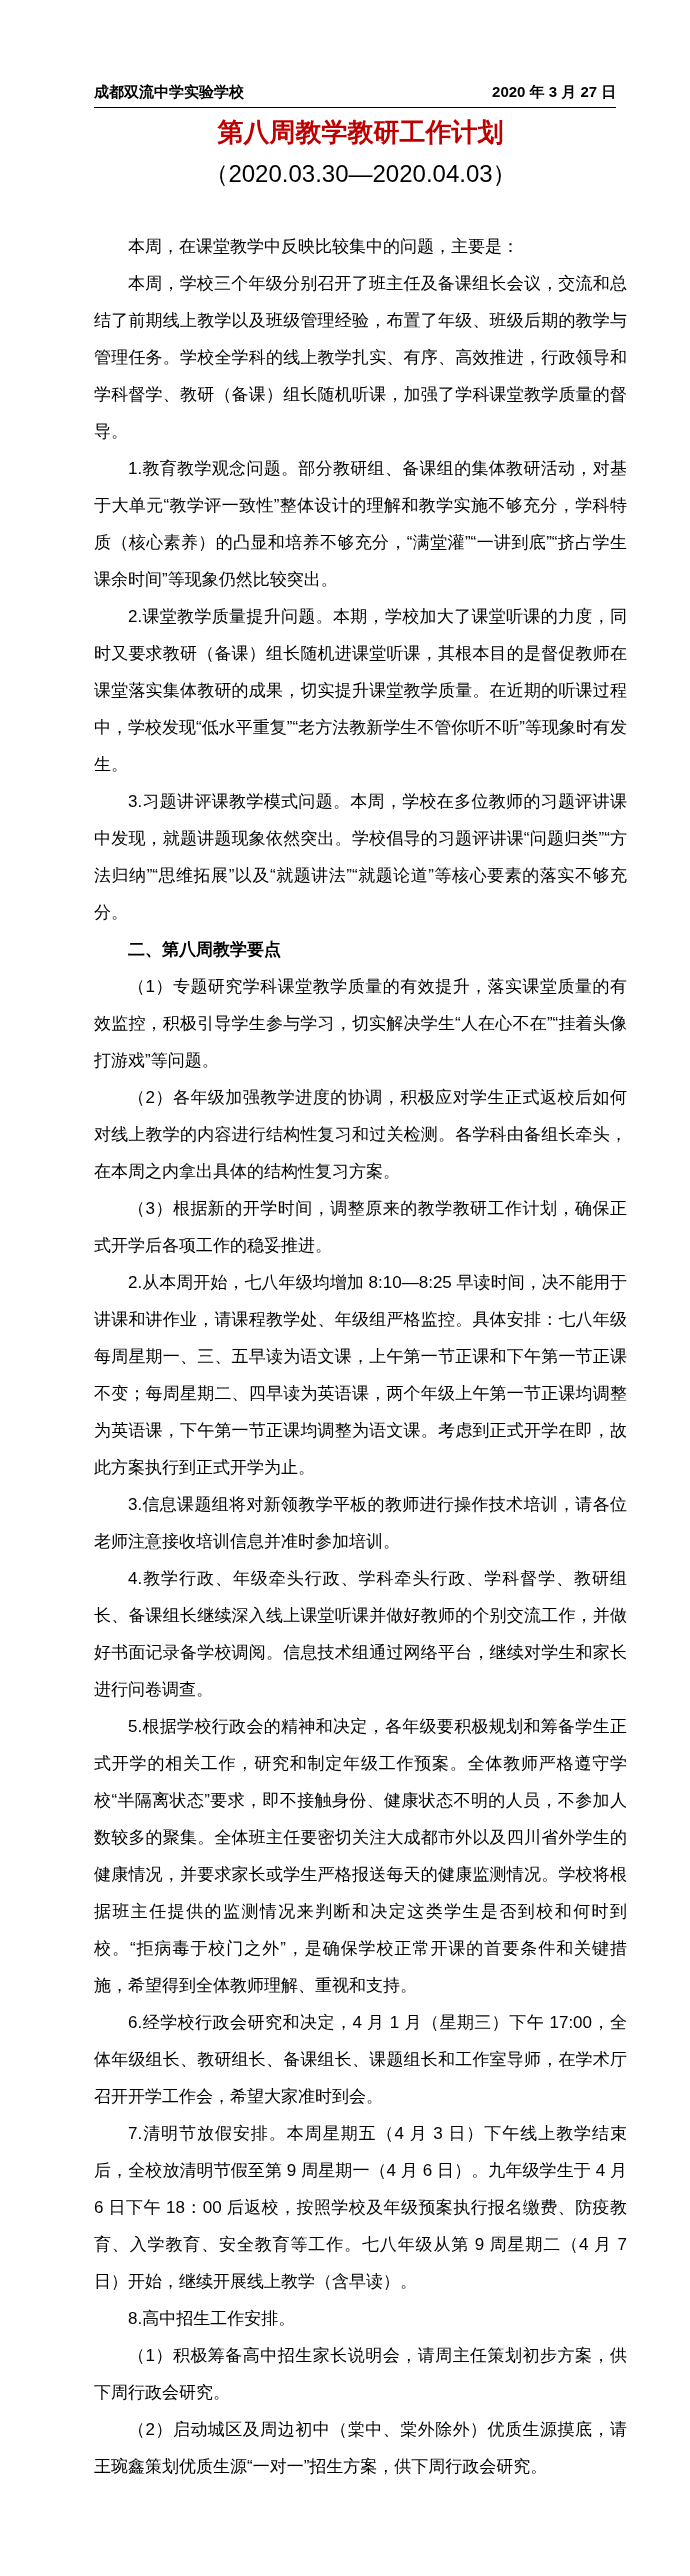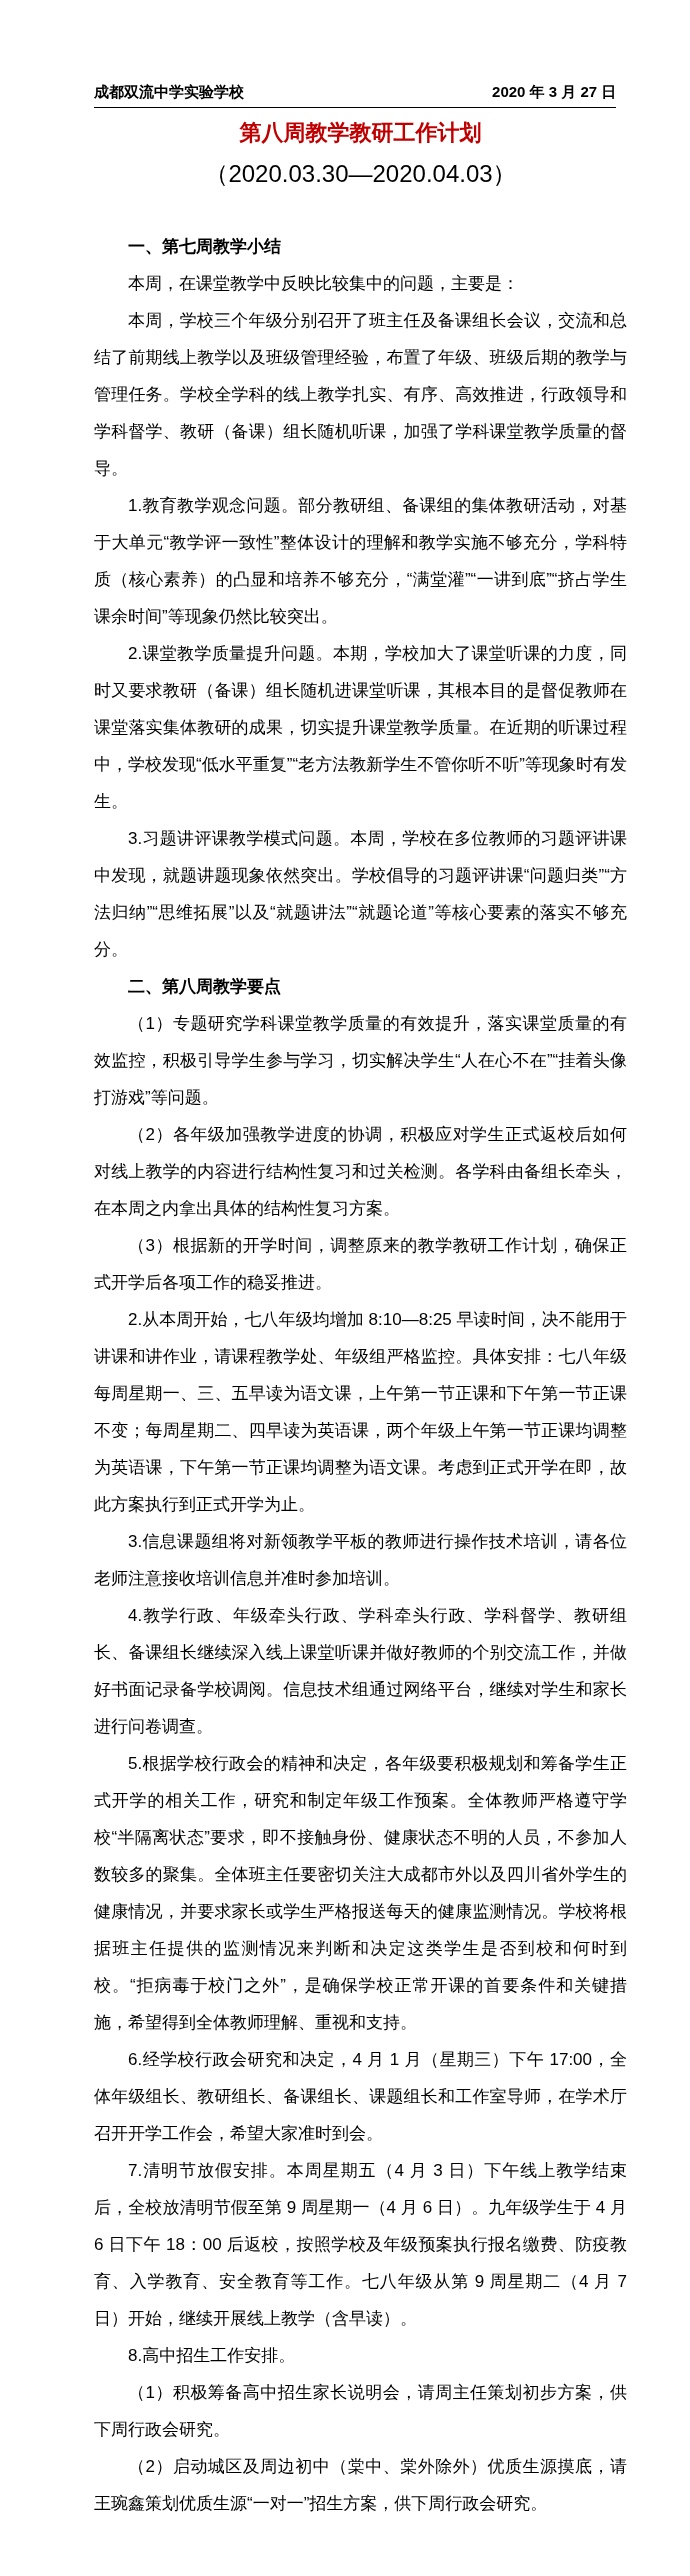--- a/index.html
+++ b/index.html
@@ -25,21 +25,21 @@
     font-weight: bold;
     line-height: 21.5px;
     padding-bottom: 4.6px;
     border-bottom: 1.5px solid #000000;
     margin-right: 10.7px;
   }
   .doc-title {
     margin: 6.1px 0 0 0;
     text-align: center;
     color: #c00000;
-    font-size: 22px;
+    font-size: 26px;
     font-weight: bold;
     line-height: 37px;
   }
   .doc-subtitle {
     margin-top: 10.7px;
     text-align: center;
     font-size: 24px;
     line-height: 23px;
   }
   .doc-body {
@@ -68,21 +68,20 @@
     <span>成都双流中学实验学校</span>
     <span>2020 年 3 月 27 日</span>
   </div>
 
   <h1 class="doc-title">第八周教学教研工作计划</h1>
 
   <div class="doc-subtitle">（2020.03.30—2020.04.03）</div>
 
   <div class="doc-body">
 
-    <h2>一、第七周教学小结</h2>
     <p>本周，在课堂教学中反映比较集中的问题，主要是：</p>
     <p>本周，学校三个年级分别召开了班主任及备课组长会议，交流和总结了前期线上教学以及班级管理经验，布置了年级、班级后期的教学与管理任务。学校全学科的线上教学扎实、有序、高效推进，行政领导和学科督学、教研（备课）组长随机听课，加强了学科课堂教学质量的督导。</p>
     <p>1.教育教学观念问题。部分教研组、备课组的集体教研活动，对基于大单元“教学评一致性”整体设计的理解和教学实施不够充分，学科特质（核心素养）的凸显和培养不够充分，“满堂灌”“一讲到底”“挤占学生课余时间”等现象仍然比较突出。</p>
     <p>2.课堂教学质量提升问题。本期，学校加大了课堂听课的力度，同时又要求教研（备课）组长随机进课堂听课，其根本目的是督促教师在课堂落实集体教研的成果，切实提升课堂教学质量。在近期的听课过程中，学校发现“低水平重复”“老方法教新学生不管你听不听”等现象时有发生。</p>
     <p>3.习题讲评课教学模式问题。本周，学校在多位教师的习题评讲课中发现，就题讲题现象依然突出。学校倡导的习题评讲课“问题归类”“方法归纳”“思维拓展”以及“就题讲法”“就题论道”等核心要素的落实不够充分。</p>
 
     <h2>二、第八周教学要点</h2>
     <p>（1）专题研究学科课堂教学质量的有效提升，落实课堂质量的有效监控，积极引导学生参与学习，切实解决学生“人在心不在”“挂着头像打游戏”等问题。</p>
     <p>（2）各年级加强教学进度的协调，积极应对学生正式返校后如何对线上教学的内容进行结构性复习和过关检测。各学科由备组长牵头，在本周之内拿出具体的结构性复习方案。</p>
     <p>（3）根据新的开学时间，调整原来的教学教研工作计划，确保正式开学后各项工作的稳妥推进。</p>

